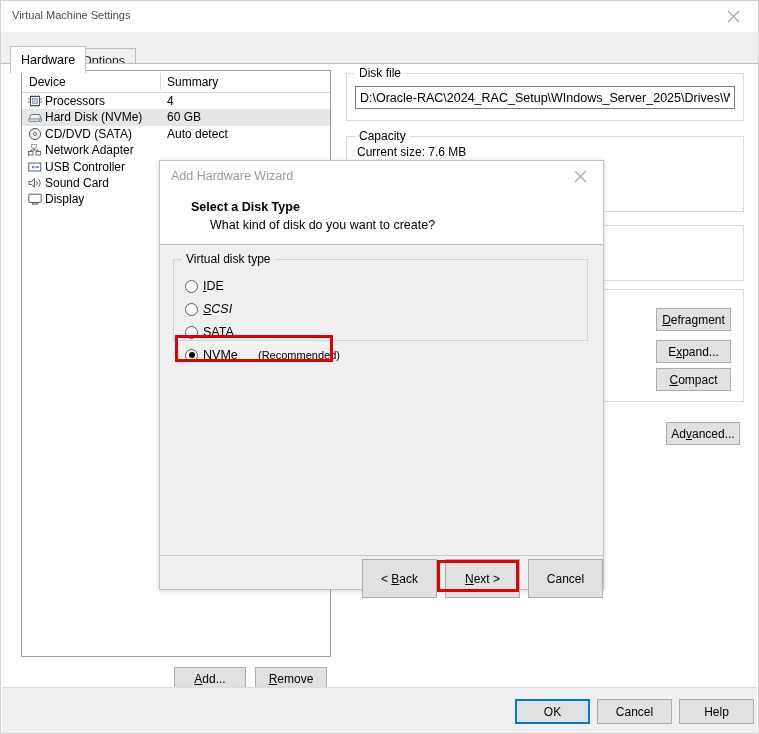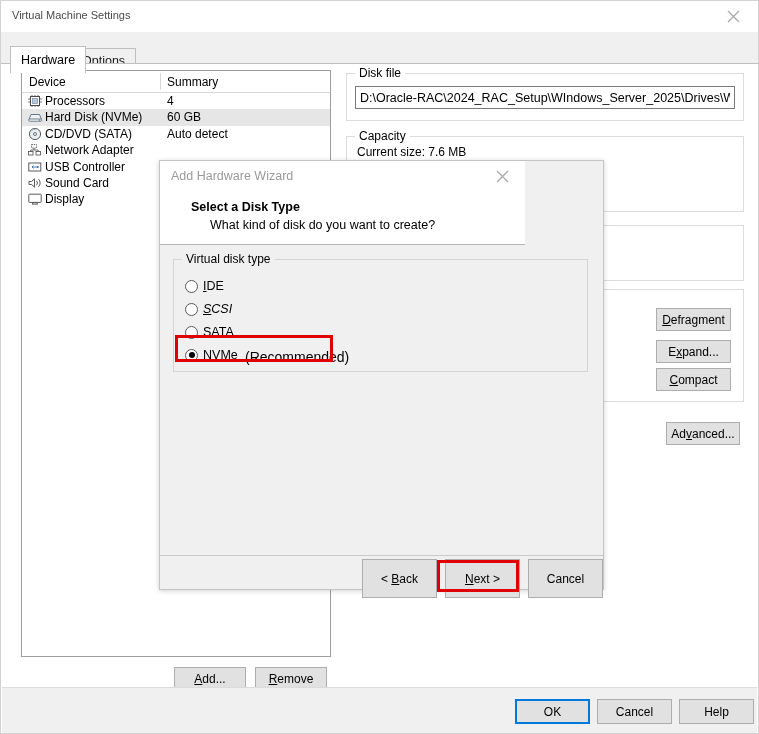--- a/index.html
+++ b/index.html
@@ -210,21 +210,21 @@
     position: absolute; left: 158px; top: 159px;
     width: 445px; height: 430px;
     background: #f0f0f0;
     border: 1px solid #c4c4c4;
     box-shadow: 0 1px 5px rgba(0,0,0,0.18);
     z-index: 20;
     box-sizing: border-box;
   }
   .wiz-header {
     position: absolute; left: 0; top: 0;
-    width: 365px; height: 84px;
+    width: 443px; height: 84px;
     background: #ffffff;
     border-bottom: 1px solid #b5b5b5;
     box-sizing: border-box;
   }
   .wiz-title {
     position: absolute; left: 11px; top: 8px;
     font-size: 12.5px;
     color: #9a9a9a;
   }
   .wiz-close {
@@ -242,21 +242,21 @@
     position: absolute; left: 50px; top: 57px;
     font-size: 12.5px;
   }
   .wiz-body {
     position: absolute; left: 0; top: 85px;
     width: 443px; height: 309px;
     background: #f0f0f0;
   }
   .wiz-group {
     position: absolute; left: 13px; top: 13px;
-    width: 415px; height: 113px;
+    width: 415px; height: 82px;
     box-sizing: border-box;
     border: 1px solid #d4d4d4;
   }
   .wiz-group-title {
     position: absolute; left: 8px; top: -8px;
     background: #f0f0f0;
     padding: 0 4px;
     font-size: 12px;
   }
   .radio-row {
@@ -280,22 +280,22 @@
     width: 6px; height: 6px;
     border-radius: 50%;
     background: #000000;
   }
   .radio-label {
     margin-left: 5px;
     font-size: 12.5px;
     white-space: nowrap;
   }
   .radio-note {
-    position: absolute; left: 71px;
-    font-size: 14px;
+    position: absolute; left: 84px;
+    font-size: 11px;
     white-space: nowrap;
   }
   u.mn { text-decoration: underline; }
 
   .wiz-footer-sep {
     position: absolute; left: 0; top: 394px;
     width: 443px; height: 1px;
     background: #c9c9c9;
   }
   .wiz-btn {

